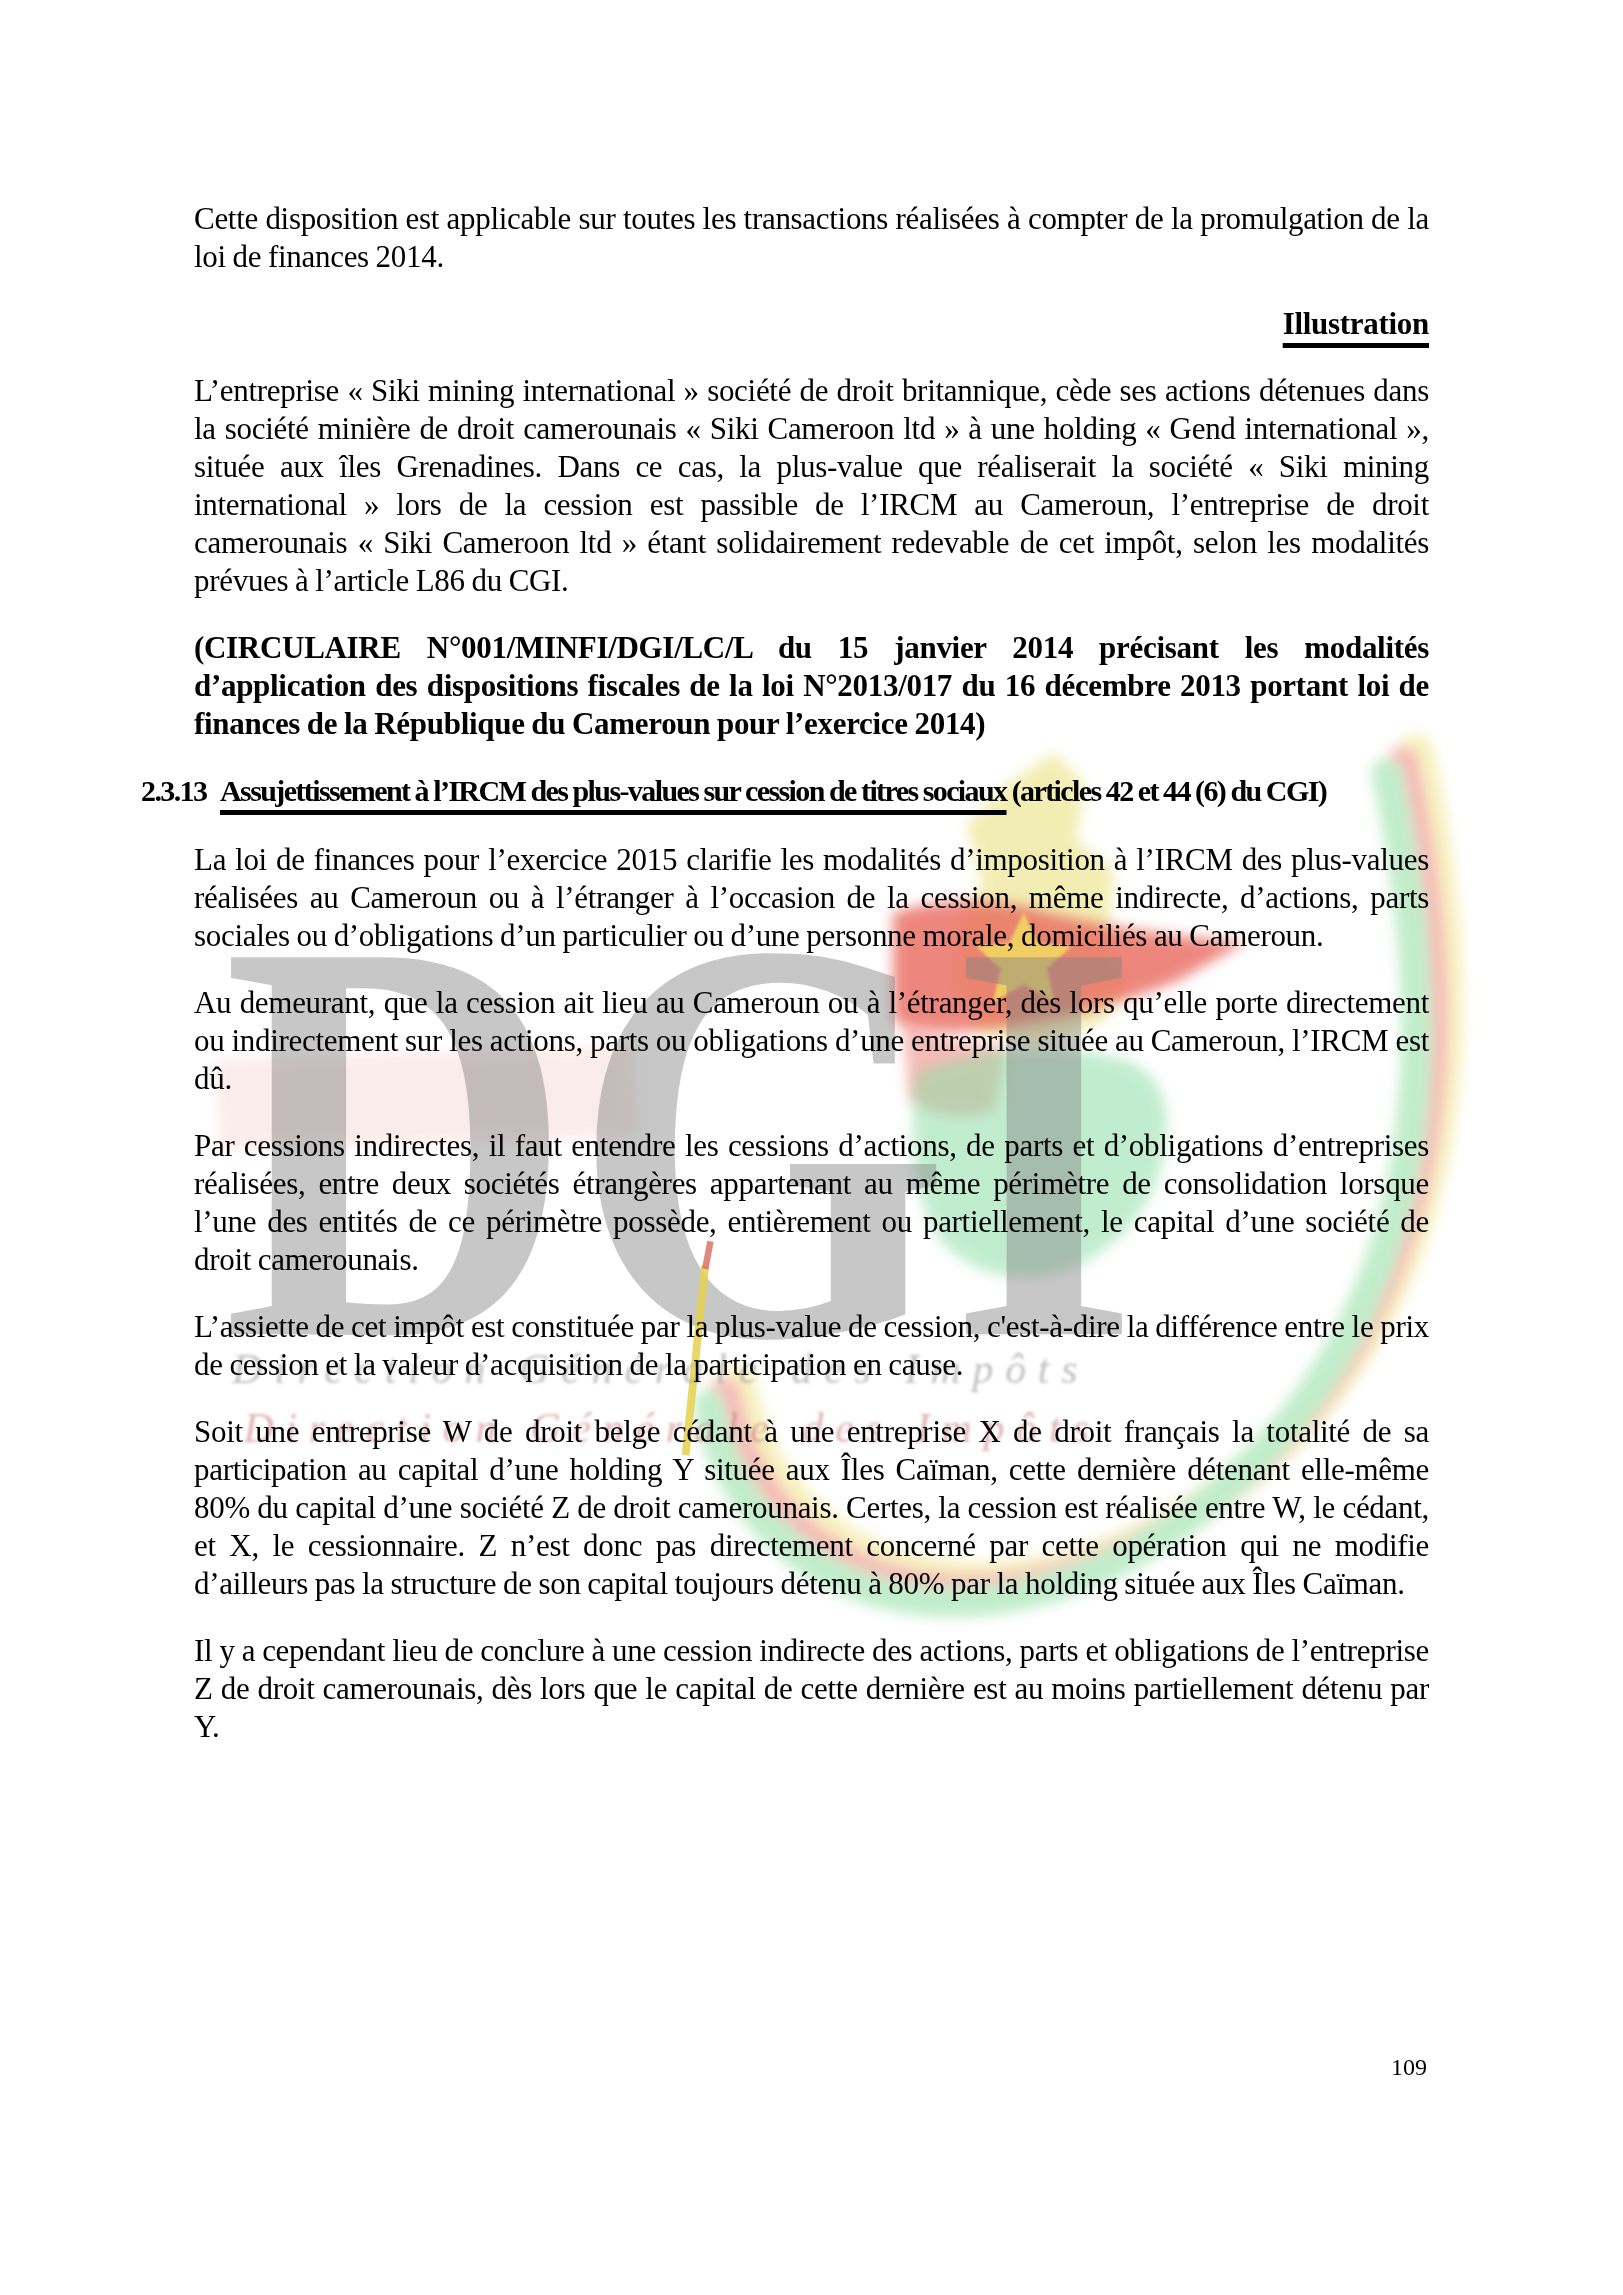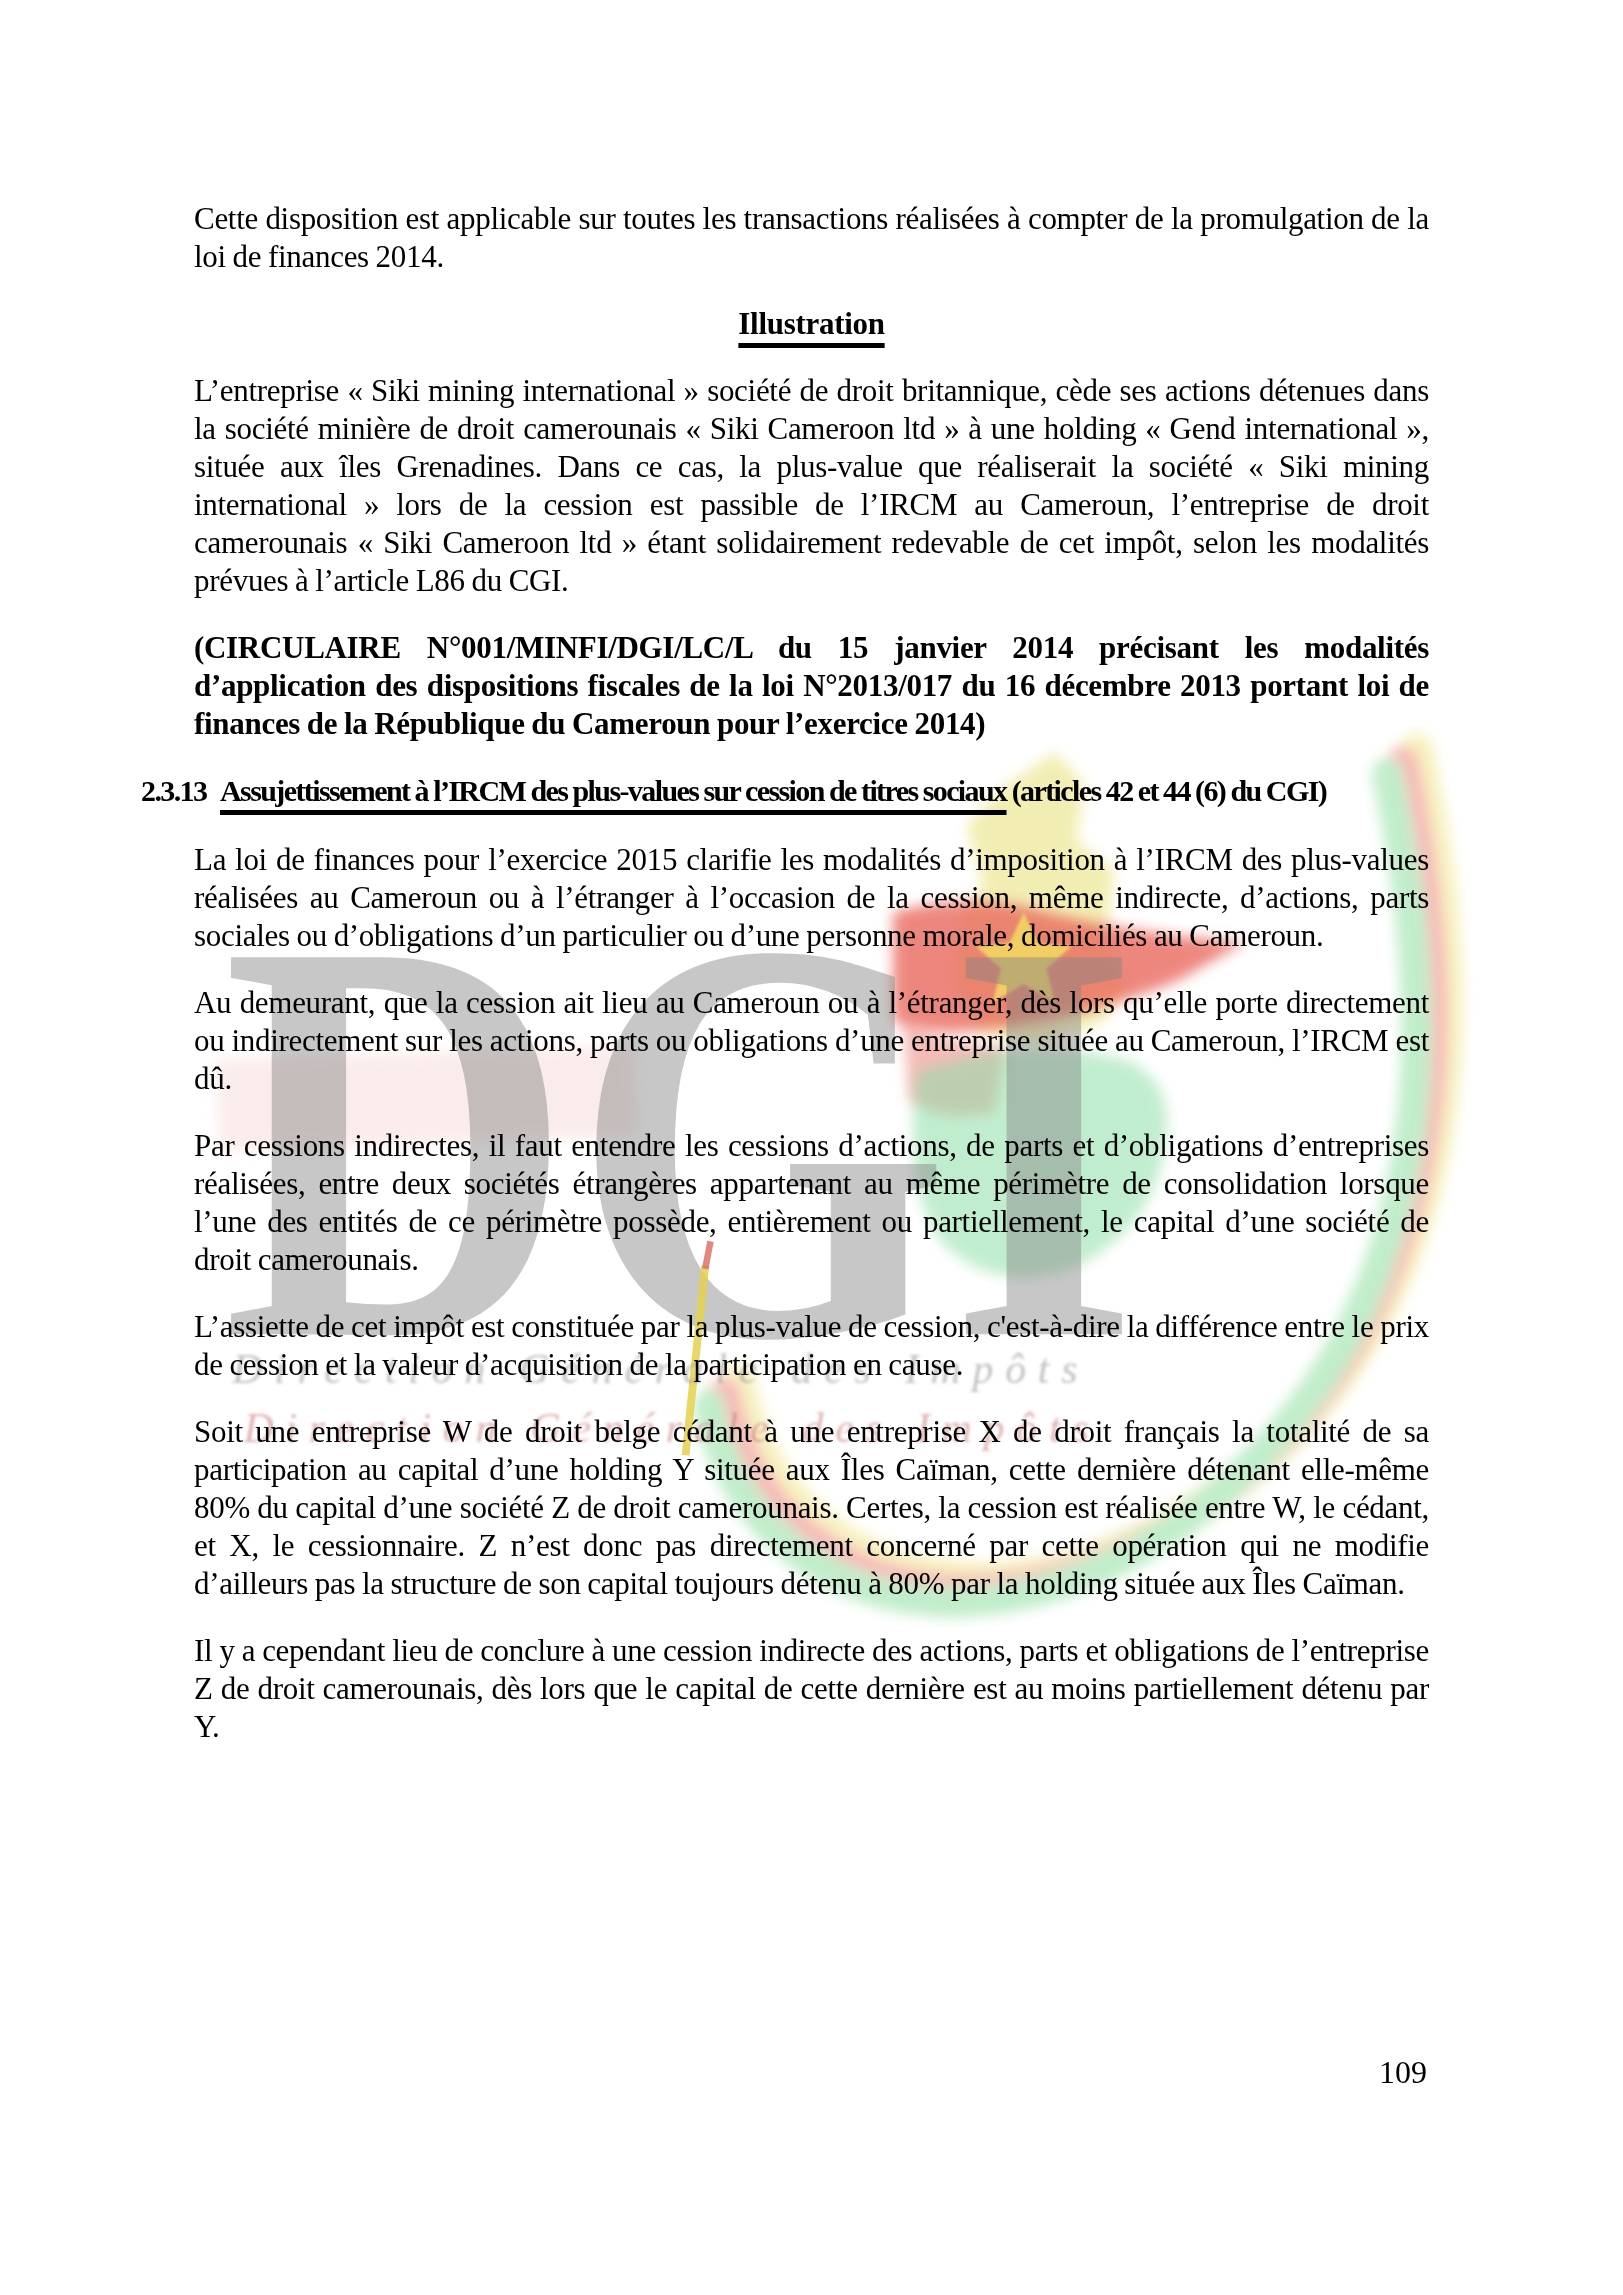--- a/index.html
+++ b/index.html
@@ -28,21 +28,21 @@
     line-height: 38px;
     letter-spacing: -0.3px;
     word-spacing: -0.7px;
     text-align: justify;
   }
   .content p { margin: 12px 0 29px 0; }
   .illu-heading {
     font-size: 31px;
     font-weight: bold;
     margin: 0 0 29px 0;
-    text-align: center;
+    text-align: right;
   }
   .u {
     text-decoration: underline;
     text-decoration-thickness: 4.6px;
     text-underline-offset: 8.5px;
   }
   .circulaire {
     font-weight: bold;
   }
   .section-heading {
@@ -58,21 +58,21 @@
   sup.ord {
     font-size: 0.62em;
     vertical-align: super;
     line-height: 0;
   }
   .page-number {
     position: absolute;
     top: 2054px;
     right: 196px;
     z-index: 1;
-    font-size: 32px;
+    font-size: 24px;
     letter-spacing: 0;
   }
 </style>
 </head>
 <body>
 
 <div class="page">
 
   <svg class="watermark" viewBox="0 0 2481 3509" aria-hidden="true">
     <defs>

